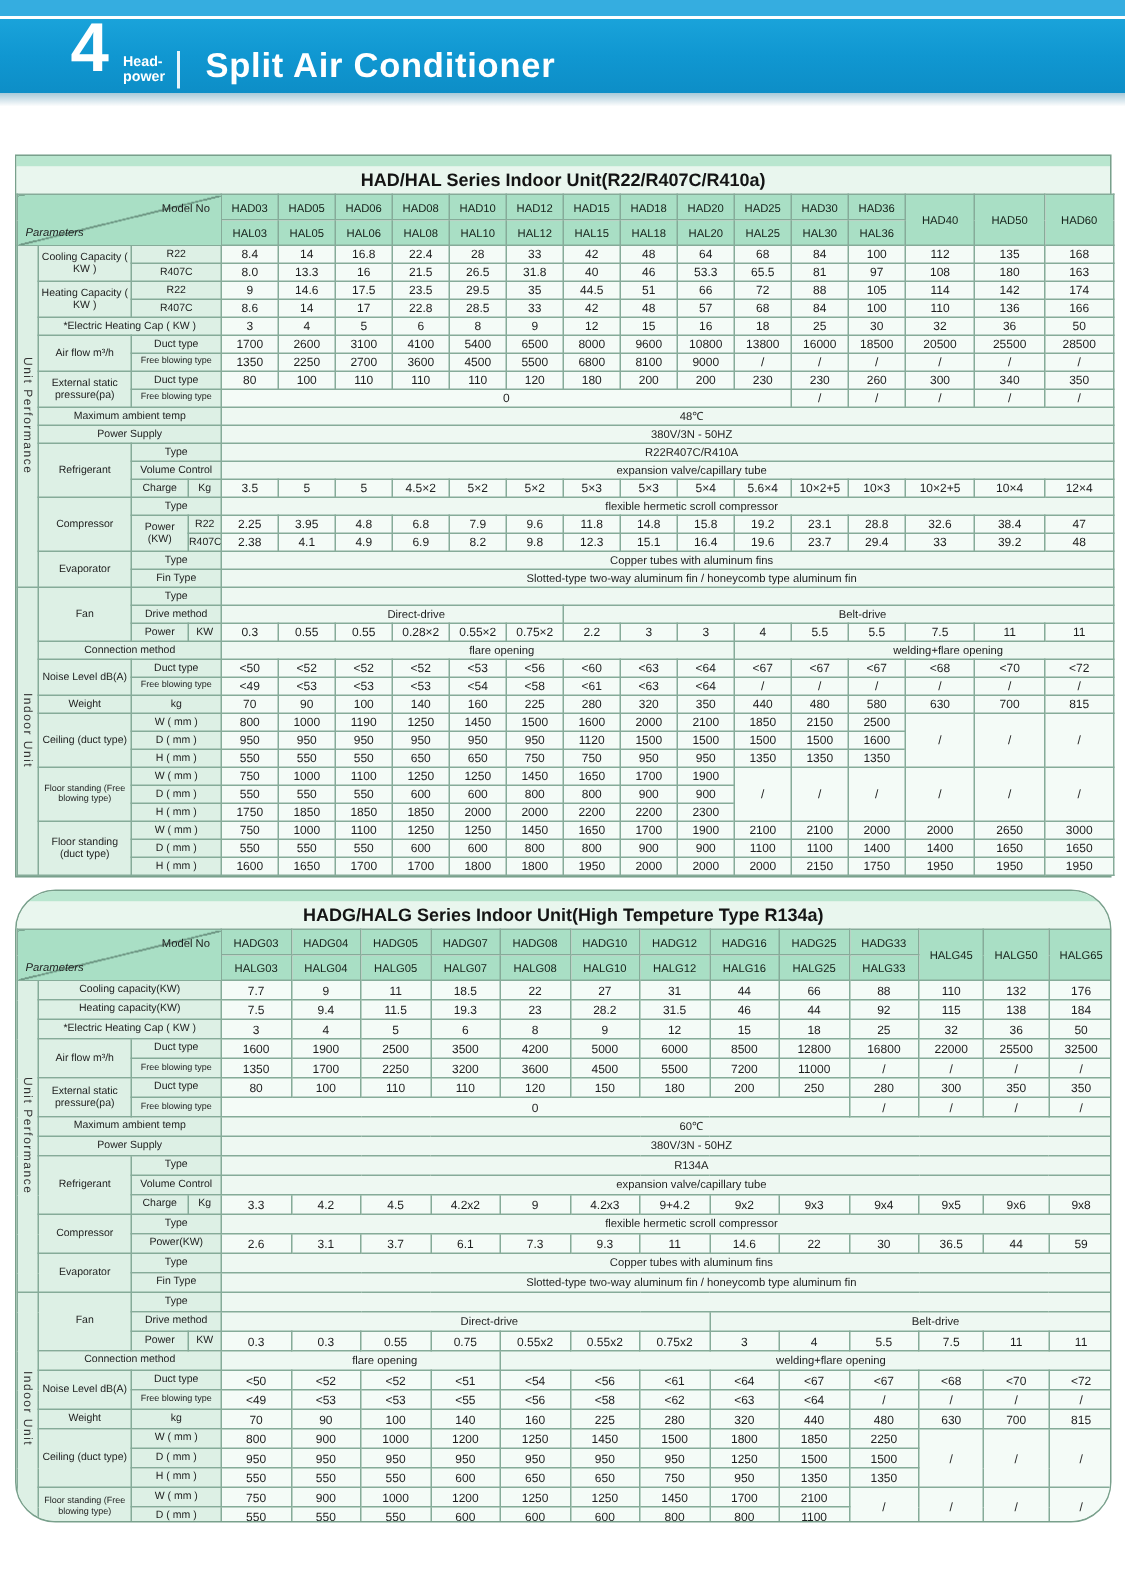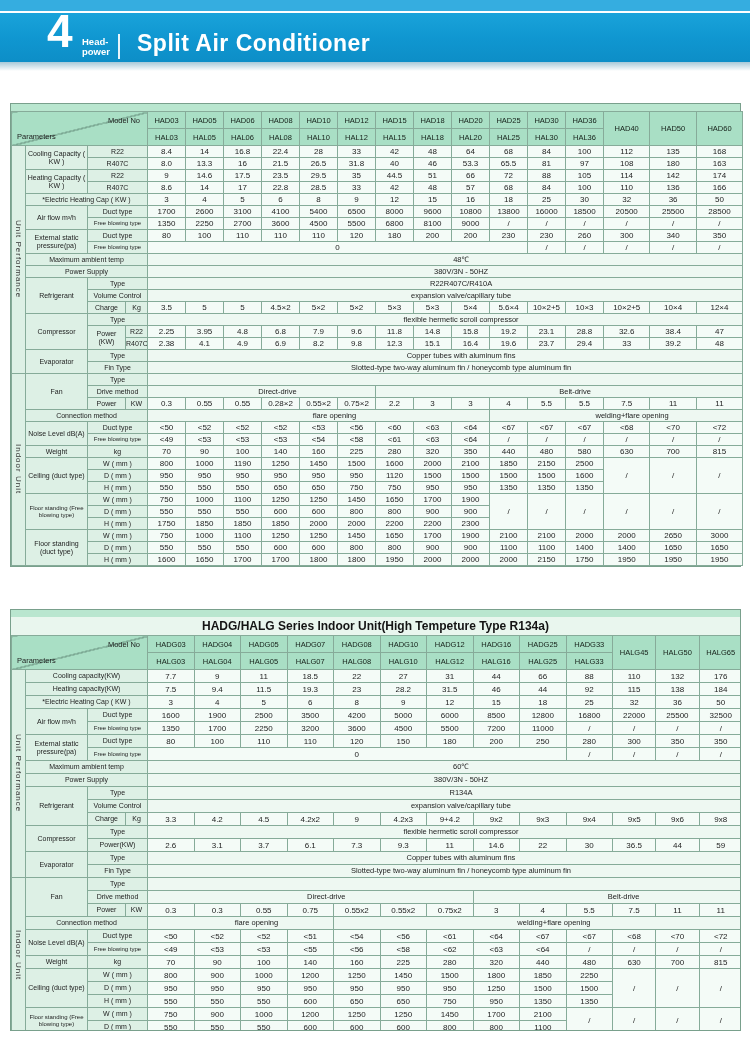--- a/index.html
+++ b/index.html
@@ -43,21 +43,21 @@
   .banner .btitle{
     position:absolute;left:137px;top:30px;margin:0;color:#ffffff;
     font-size:23px;font-weight:bold;letter-spacing:0.5px;
   }
   
   .tablebox{
     position:absolute;left:10px;width:731px;
     border:1px solid var(--box-line);background:#eef8f1;
   }
   #t1box{top:103px;}
-  #t2box{top:609px;height:422px;overflow:hidden;}
+  #t2box{top:593px;height:422px;overflow:hidden;border-radius:27px;}
   .tablebox .topstrip{height:7px;background:var(--strip-green);}
   .tablebox h2{
     margin:0;height:18px;line-height:18px;text-align:center;
     font-size:12px;font-weight:bold;color:#141414;background:#e9f6ee;
   }
   
   table{border-collapse:collapse;table-layout:fixed;width:729px;}
   td{
     border:1px solid var(--grid-line);padding:0;overflow:hidden;
     text-align:center;vertical-align:middle;color:#1d1d1d;white-space:nowrap;
@@ -75,35 +75,36 @@
   }
   thead td.mh{background:var(--header-green);font-size:7.5px;font-weight:normal;color:#152019;}
   td.corner{
     position:relative;background-color:var(--header-green);
     background-image:linear-gradient(to bottom right,
       rgba(0,0,0,0) calc(50% - 0.6px),#6d9683 calc(50% - 0.6px),
       #6d9683 calc(50% + 0.6px),rgba(0,0,0,0) calc(50% + 0.6px));
     padding-left:36px;
   }
   td.corner .ctop{position:absolute;top:4px;right:7px;font-size:7.5px;}
-  td.corner .cbot{position:absolute;bottom:4px;left:5px;font-size:7.5px;}
+  td.corner .cbot{position:absolute;bottom:4px;left:5px;font-size:7.5px;font-style:italic;}
 </style>
 </head>
 <body>
 
 <div class="banner">
   <span class="num">4</span>
   <span class="brand"><span>Head-</span><br><span>power</span></span>
   <span class="divider"></span>
   <h1 class="btitle">Split Air Conditioner</h1>
 </div>
 <div class="banner-fade"></div>
 
 <section class="tablebox" id="t1box">
   <div class="topstrip"></div>
+  <h2>HAD/HAL Series Indoor Unit(R22/R407C/R410a)</h2>
   <table id="table1">
       <colgroup>
         <col style="width: 14px;">
         <col style="width: 62px;">
         <col style="width: 38px;">
         <col style="width: 22px;">
         <col style="width: 38px;">
         <col style="width: 38px;">
         <col style="width: 38px;">
         <col style="width: 38px;">

